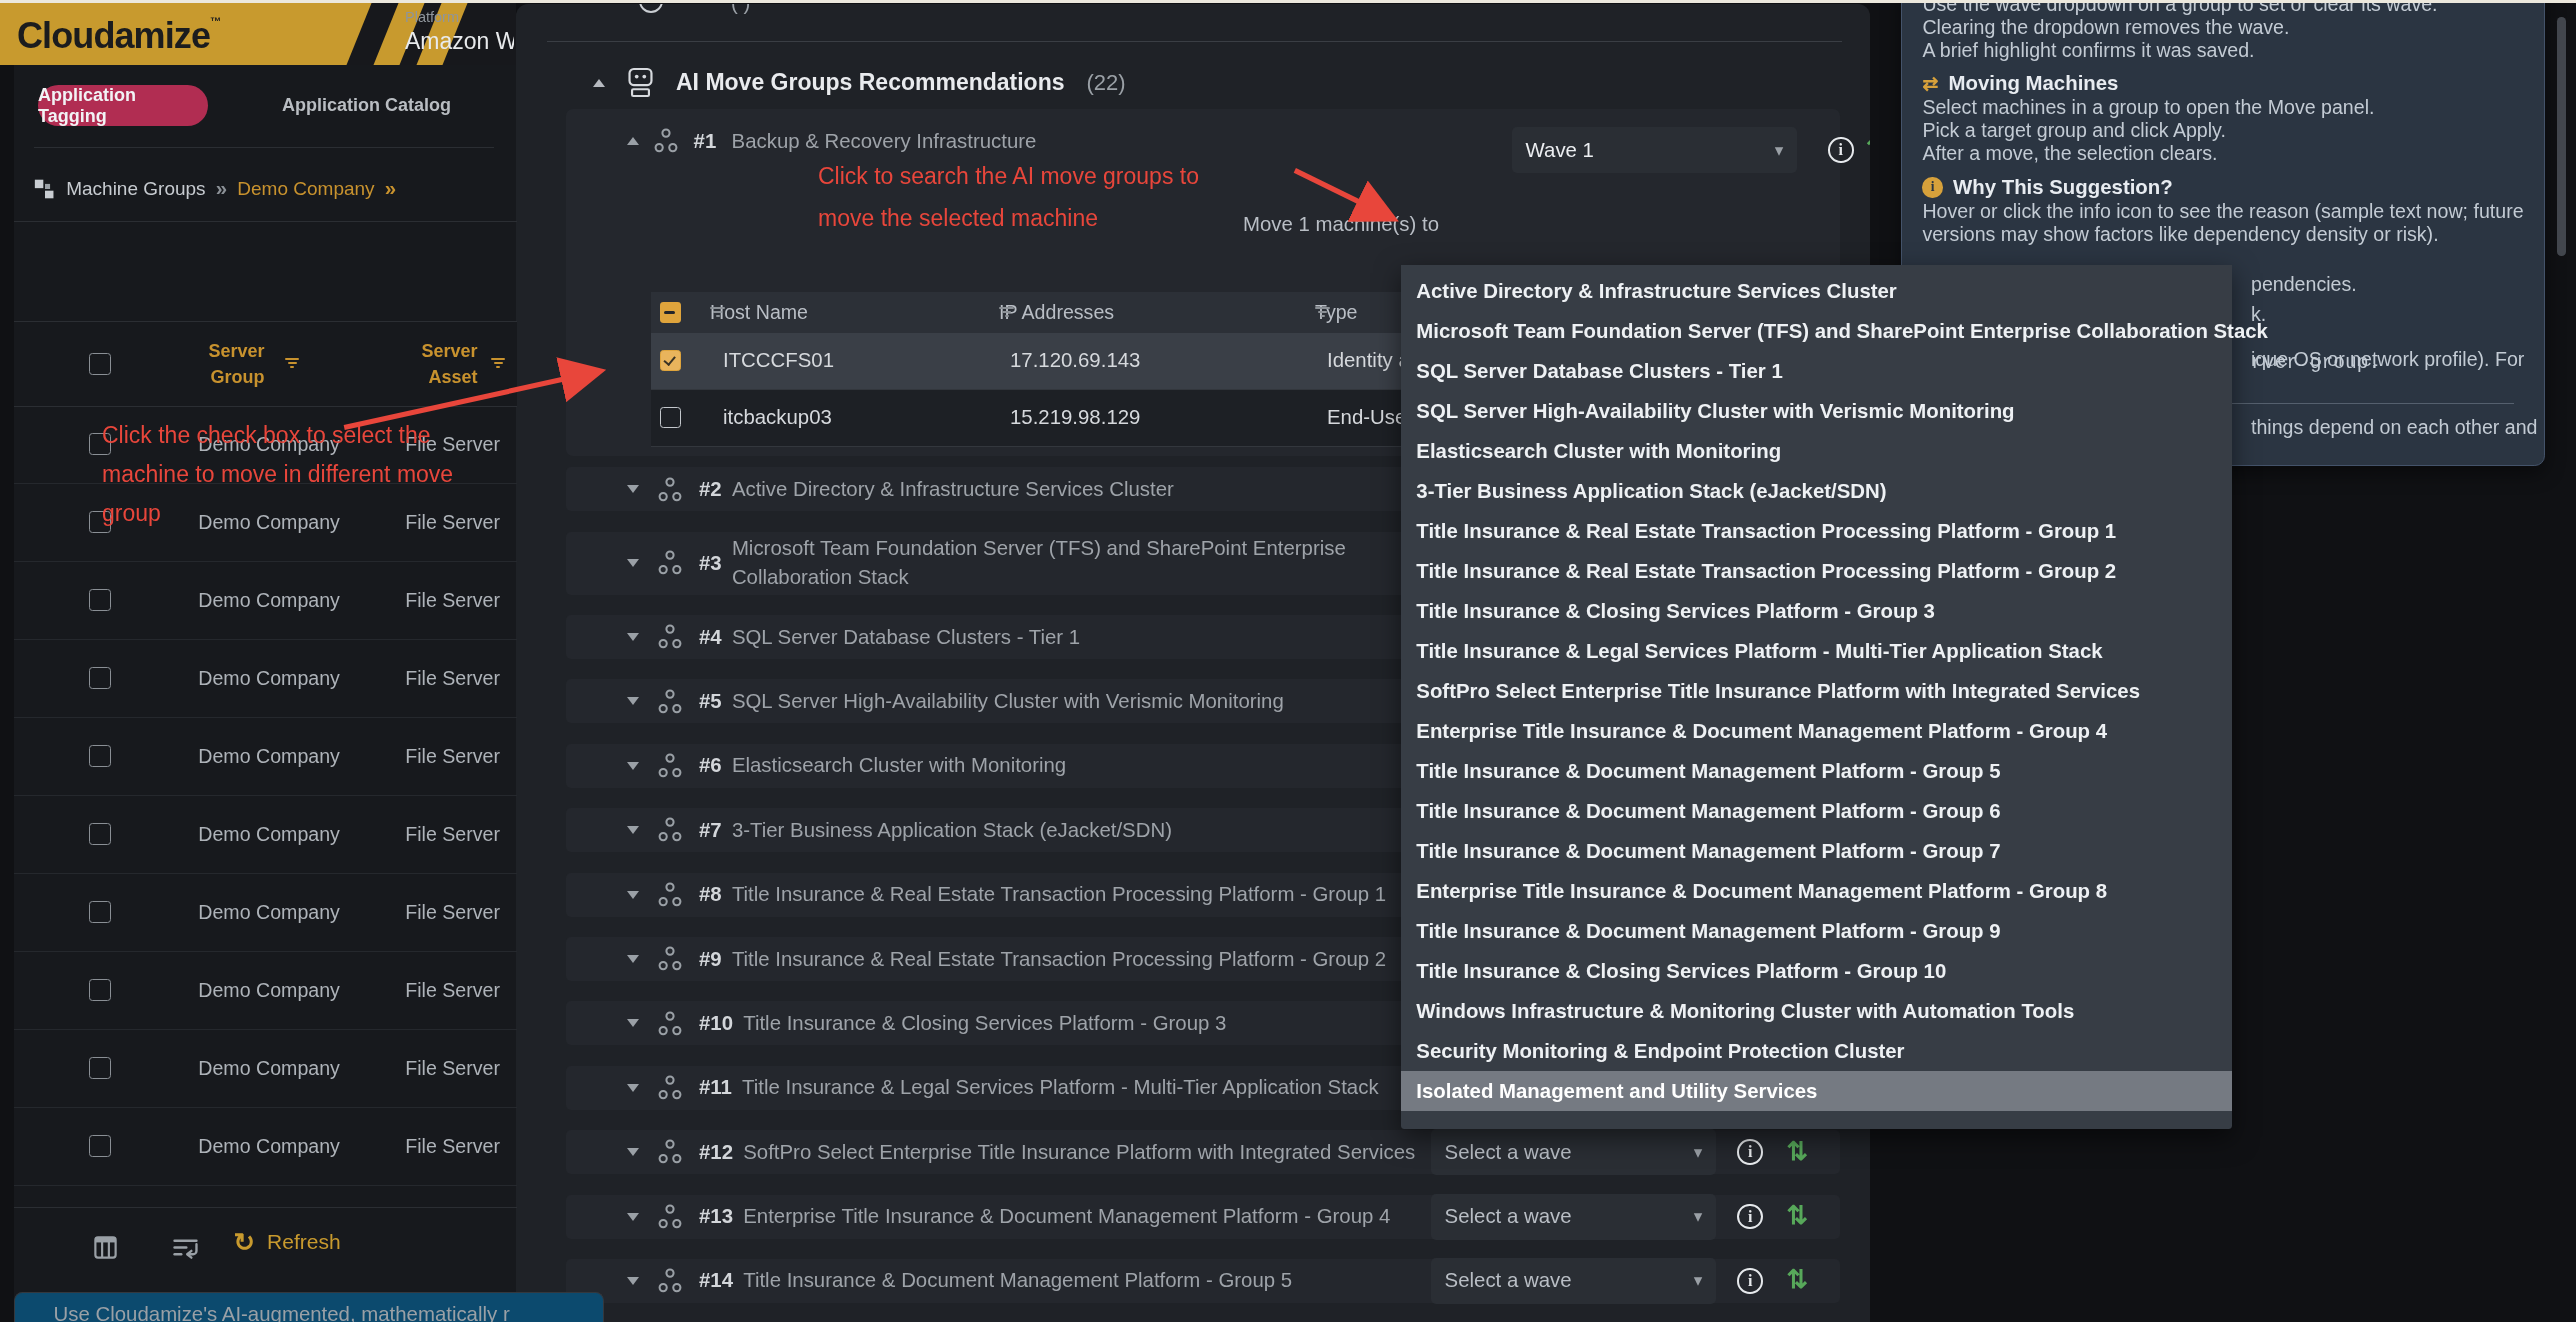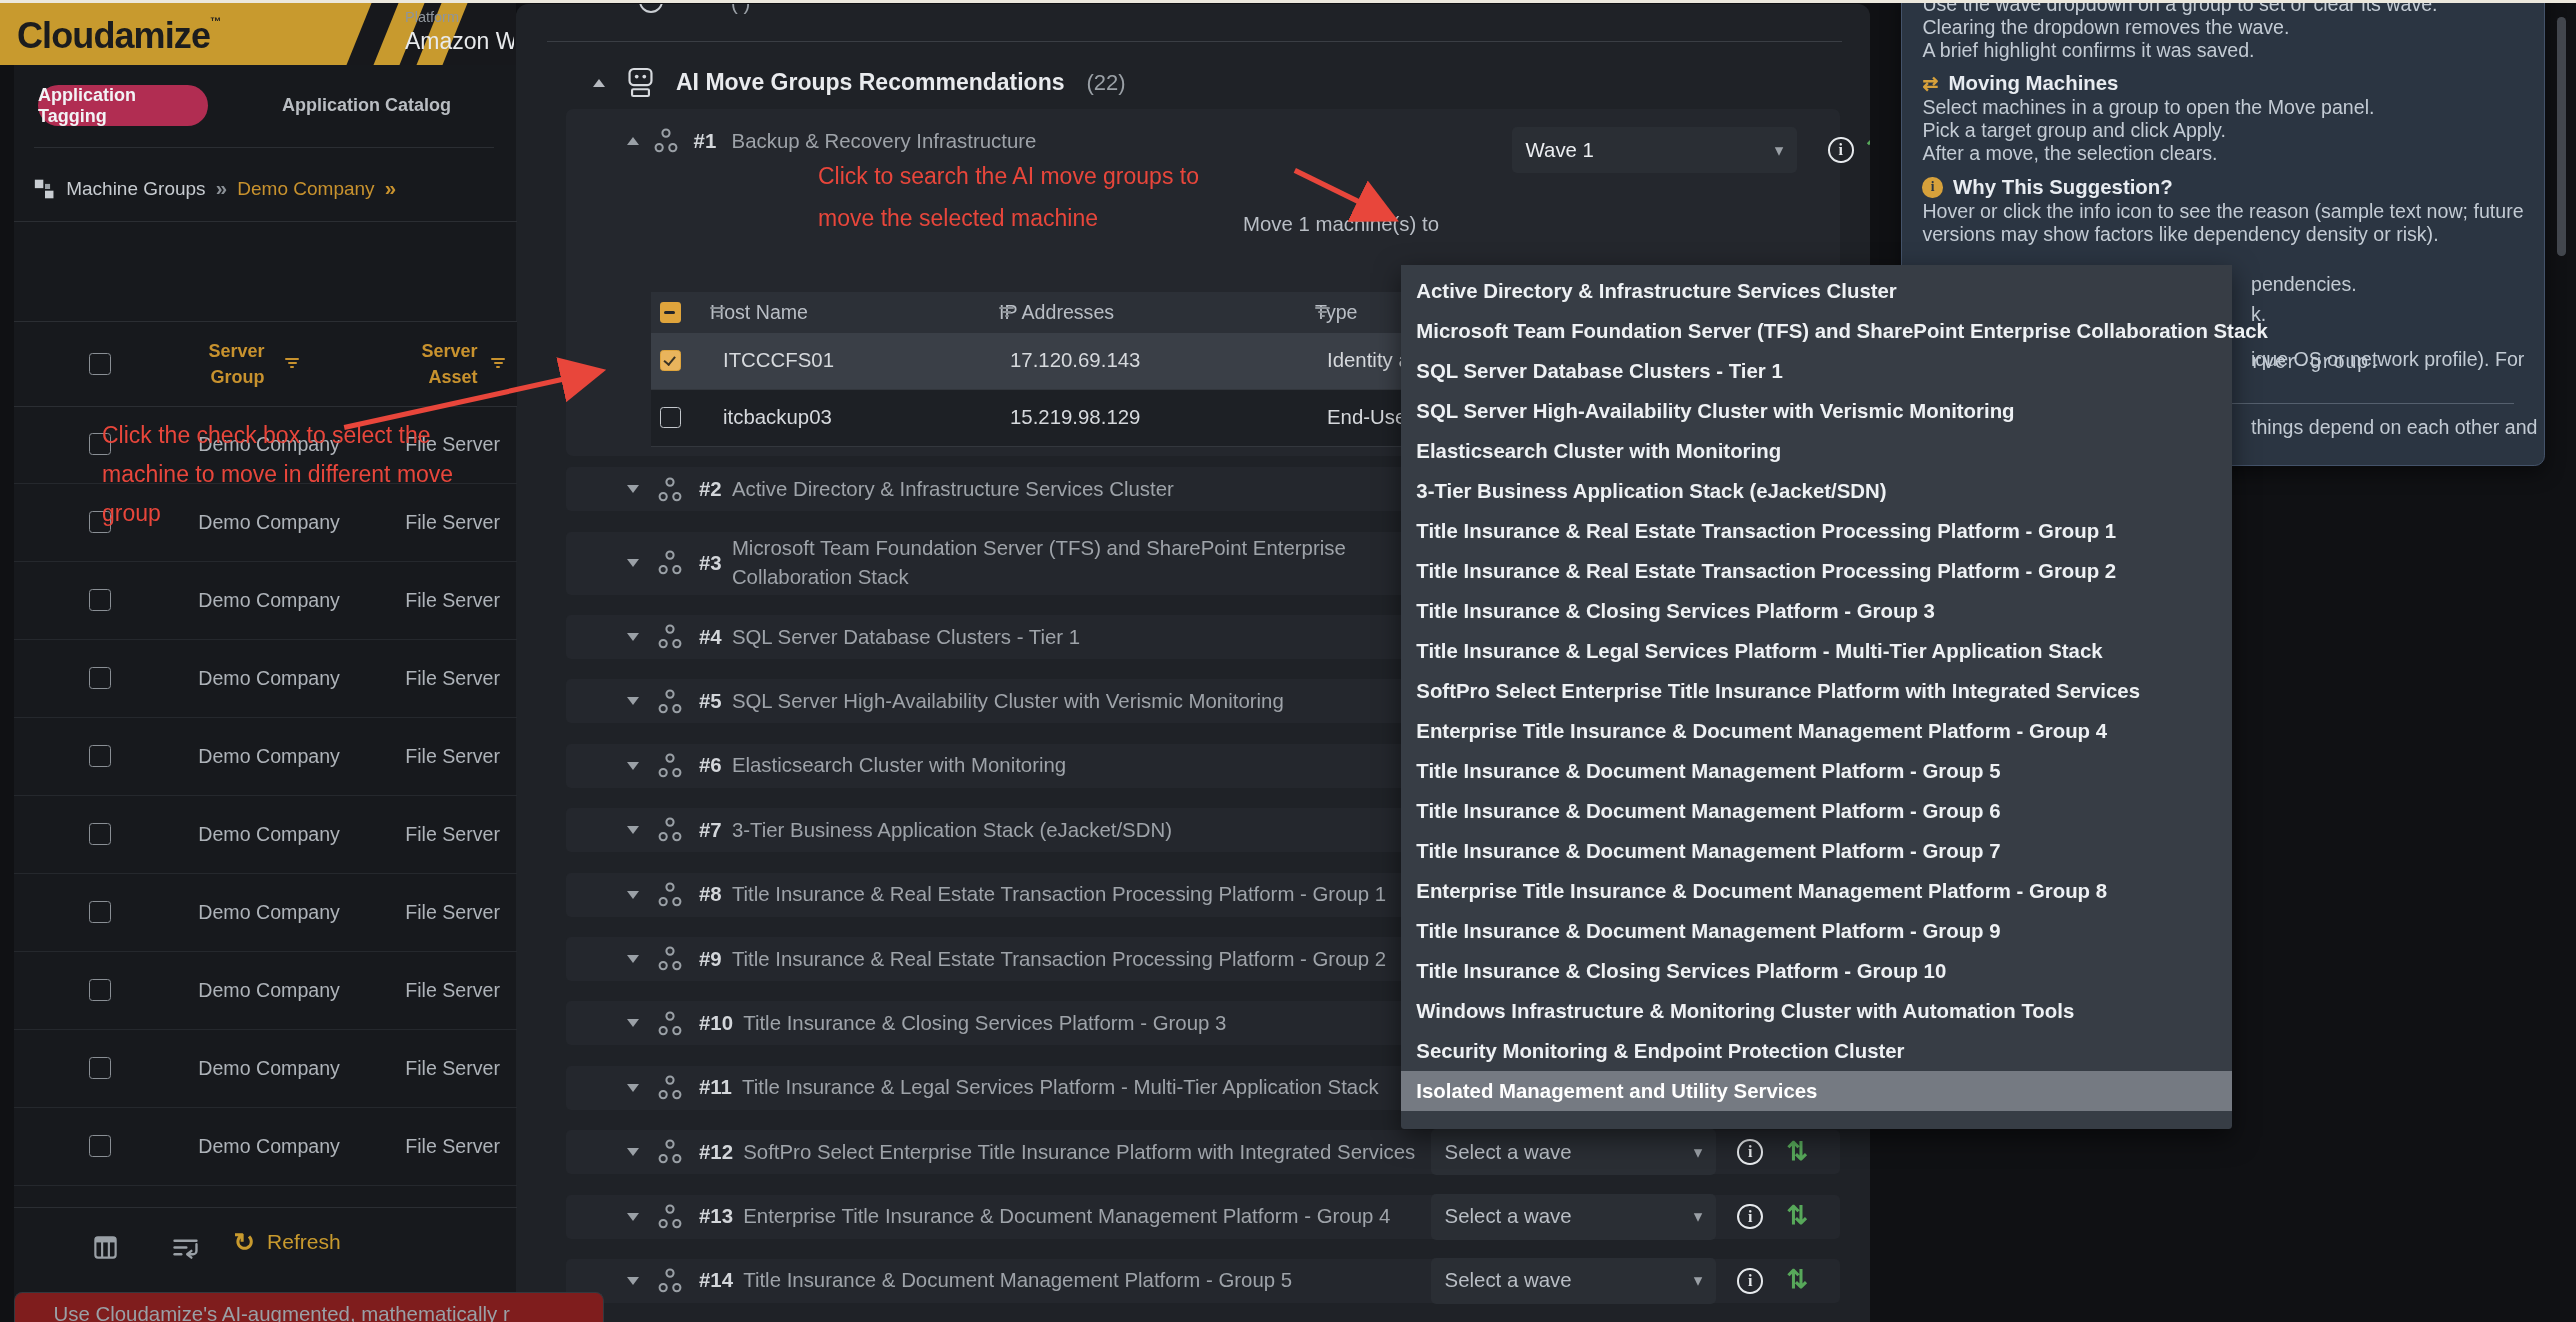--- a/index.html
+++ b/index.html
@@ -62,21 +62,21 @@
   .srow .sg{position:absolute;left:136px;top:0;width:239px;height:77px;display:flex;align-items:center;justify-content:center;color:#aeb3b9;font-size:19.6px;}
   .srow .sa{position:absolute;left:375px;top:0;width:128px;height:77px;display:flex;align-items:center;justify-content:center;color:#aeb3b9;font-size:19.6px;}
 
   
   #sidebar-footer{left:13.6px;top:1207px;width:503px;height:85px;z-index:3;border-top:0.9px solid #2b2e33;}
   #sidebar-footer .ficon{position:absolute;top:25.6px;}
   #refresh-btn{position:absolute;left:220px;top:19px;display:flex;align-items:center;gap:12px;color:#c89a2e;font-size:21px;}
   #refresh-btn .ricon{font-size:25.6px;font-weight:bold;}
 
   
-  #bottom-strip{left:13.6px;top:1292px;width:588px;height:30px;background:#7f1d1d;border:0.9px solid #34383e;border-bottom:none;
+  #bottom-strip{left:13.6px;top:1292px;width:588px;height:30px;background:#0c4a6e;border:0.9px solid #34383e;border-bottom:none;
     border-radius:8.5px 8.5px 0 0;z-index:60;overflow:hidden;}
   #bottom-strip span{position:absolute;left:39px;top:10.2px;color:#9aa0a6;font-size:20.4px;white-space:nowrap;}
 
   
   #main-panel{left:516px;top:4.3px;width:1354px;height:1318px;background:#1f2227;border-radius:12px 12px 0 0;z-index:2;overflow:hidden;}
   #partial-icon{position:absolute;left:123px;top:-15.3px;width:24px;height:24px;border:2.6px solid #c9cdd2;border-radius:50%;box-sizing:border-box;}
   #partial-count{position:absolute;left:215px;top:-12px;color:#9aa0a6;font-size:20.4px;}
   #main-top-divider{position:absolute;left:31px;top:37px;width:1295px;height:0.9px;background:#3a3e44;}
 
   .tri-up{width:0;height:0;border-left:6.8px solid transparent;border-right:6.8px solid transparent;border-bottom:8.5px solid #b6bac0;}

